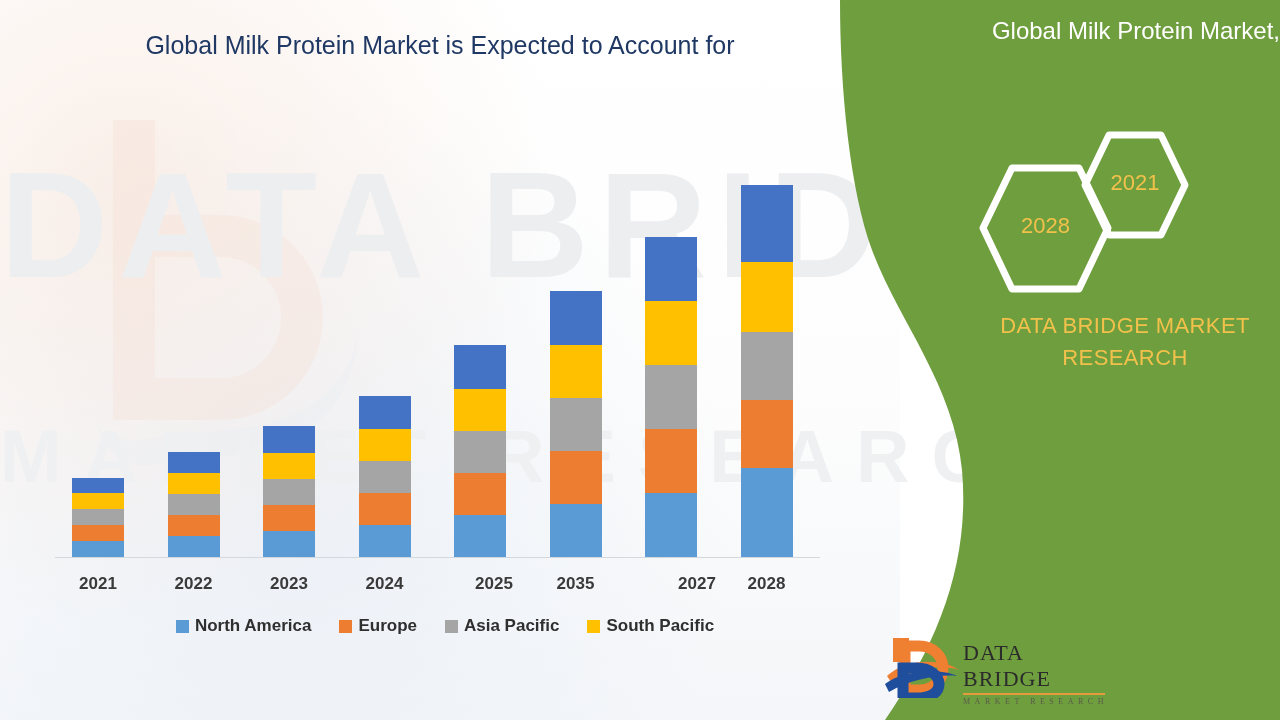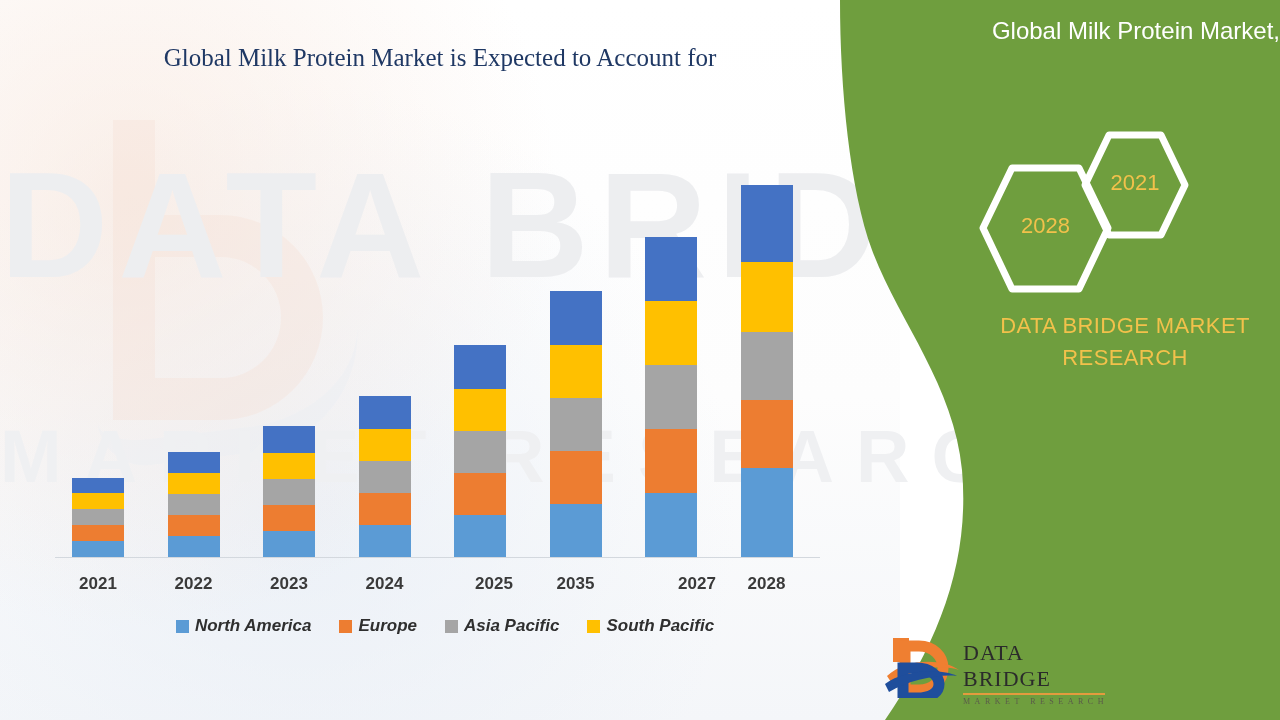--- a/index.html
+++ b/index.html
@@ -42,43 +42,43 @@
   .wm {
     position:absolute; left:0; width:900px; text-align:center;
     color:#e9ebee; font-weight:700; letter-spacing:10px;
     white-space:nowrap; user-select:none;
   }
   .wm-1 { top:150px; font-size:150px; line-height:150px; color:#edeef0; }
   .wm-2 { top:420px; font-size:74px; line-height:74px; letter-spacing:22px; color:#eff0f2; }
 
   
   .chart-title {
-    position:absolute; left:60px; top:40px; width:760px;
-    text-align:center; color:#1f3864; font-size:25px; line-height:36px;font-family:Liberation Serif, serif;
+    position:absolute; left:60px; top:27px; width:760px;
+    text-align:center; color:#1f3864; font-size:25px; line-height:36px;
   }
 
   .plot { position:absolute; left:0; top:0; width:860px; height:720px; }
   .axis-line {
     position:absolute; left:55px; top:557px; width:765px; height:1px;
     background:#d3d8de;
   }
   .bar {
     position:absolute; bottom:163px; width:52px;
   }
   .seg { width:100%; display:block; }
 
   .xlab {
     position:absolute; top:574px; width:90px; text-align:center;
     font-size:17px; color:#3a3a3a; font-weight:700;
   }
 
   
   .legend {
     position:absolute; left:50px; top:616px; width:790px;
-    display:flex; justify-content:center; align-items:center; gap:28px;font-style:italic;
+    display:flex; justify-content:center; align-items:center; gap:28px;
   }
   .leg-item { display:flex; align-items:center; gap:6px; }
   .leg-swatch { width:13px; height:13px; display:block; }
   .leg-text { font-size:17px; color:#2f2f2f; font-weight:700; }
 
   
   .green-panel {
     position:absolute; right:0; top:0; width:460px; height:720px;
   }
   .green-panel svg { display:block; width:460px; height:720px; }

